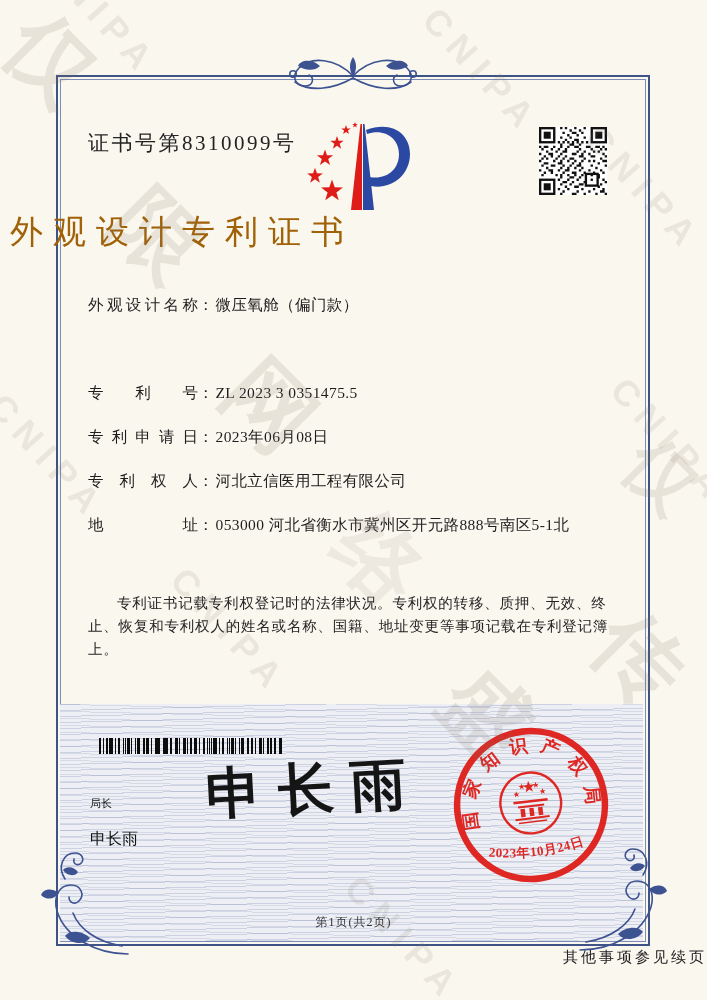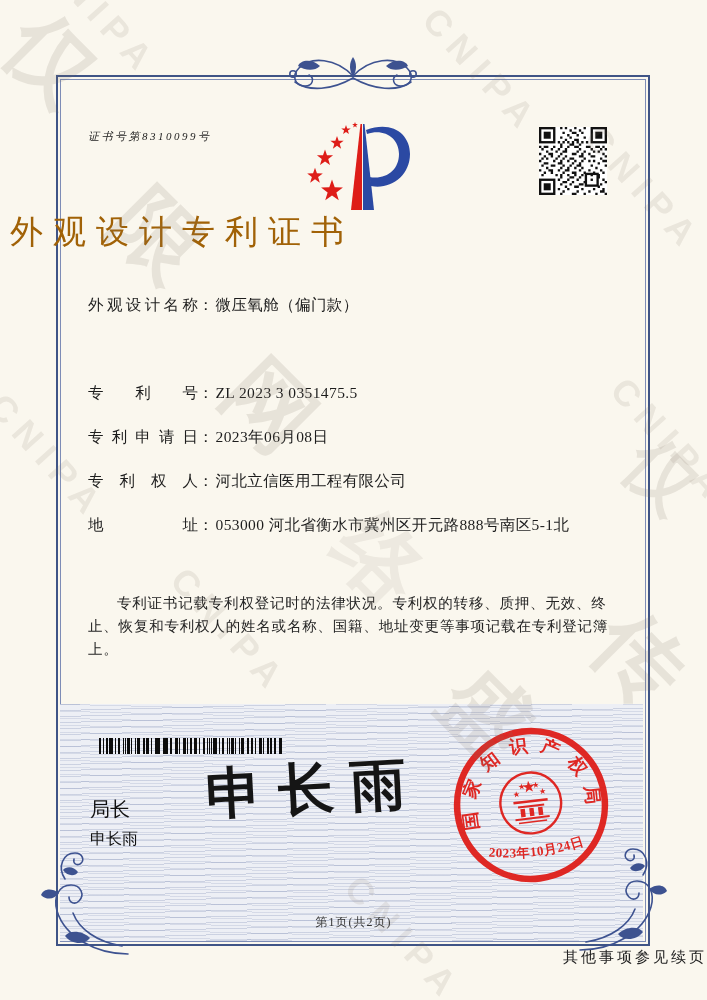--- a/index.html
+++ b/index.html
@@ -16,21 +16,21 @@
   .flourish.bl{left:34px;top:840px;}
   .flourish.br{left:572px;top:836px;transform:scaleX(-1);}
 
   
   .waves{position:absolute;left:60px;top:704px;width:583px;height:237px;
          background-color:#edeff5;
          background-image:
            repeating-linear-gradient(178.6deg, rgba(105,122,168,.25) 0 1px, rgba(0,0,0,0) 1px 6px),
            repeating-linear-gradient(181.4deg, rgba(105,122,168,.18) 0 1px, rgba(0,0,0,0) 1px 7px);}
 
-  .cert-no{position:absolute;left:88px;top:129px;font-size:11px;letter-spacing:2.5px;color:#222;font-style:italic;}
+  .cert-no{position:absolute;left:88px;top:129px;font-size:21px;letter-spacing:2.5px;color:#222;}
 
   .logo{position:absolute;left:296px;top:120px;width:118px;height:92px;}
   .qr{position:absolute;left:539px;top:127px;width:68px;height:68px;background:#fff;}
 
   .title{position:absolute;left:0;right:0;top:210px;
          font-size:33px;font-weight:400;letter-spacing:10px;text-indent:10px;color:#a16207;}
 
   .field-row{position:absolute;left:88px;font-size:15.5px;white-space:nowrap;color:#1d1d1d;}
   .flabel{display:inline-block;width:110px;text-align:justify;text-align-last:justify;}
   .fcolon{display:inline-block;margin:0 2px 0 0;}
@@ -41,21 +41,21 @@
   .paragraphs{position:absolute;left:88px;top:592px;width:534px;}
   .paragraphs p{margin:0;text-indent:2em;font-size:14.5px;line-height:23px;
                 letter-spacing:.8px;color:#242424;}
 
   .barcode{position:absolute;left:99px;top:738px;width:184px;height:16px;
            background-image:
              repeating-linear-gradient(90deg,#0c0c0c 0 1.5px,rgba(0,0,0,0) 1.5px 4px),
              repeating-linear-gradient(90deg,#0c0c0c 0 1px,rgba(0,0,0,0) 1px 6.5px),
              repeating-linear-gradient(90deg,#0c0c0c 0 2px,rgba(0,0,0,0) 2px 9.5px);}
 
-  .sig-title{position:absolute;left:90px;top:796px;font-size:20px;
+  .sig-title{position:absolute;left:90px;top:796px;font-size:11px;
              font-family:"Liberation Sans","DejaVu Sans",sans-serif;color:#111;}
   .sig-name{position:absolute;left:90px;top:829px;font-size:16px;
             font-family:"Liberation Sans","DejaVu Sans",sans-serif;color:#111;}
   .autograph{position:absolute;left:206px;top:752px;font-size:56px;font-weight:600;
              letter-spacing:16px;transform:rotate(-3deg);color:#151515;}
 
   .seal{position:absolute;left:450px;top:724px;width:162px;height:162px;
         transform:rotate(-7deg);opacity:.93;}
   .seal text{fill:#df1a15;font-family:"Liberation Serif","DejaVu Serif",serif;font-weight:700;}
   .ring-label{font-size:18px;letter-spacing:11px;}

